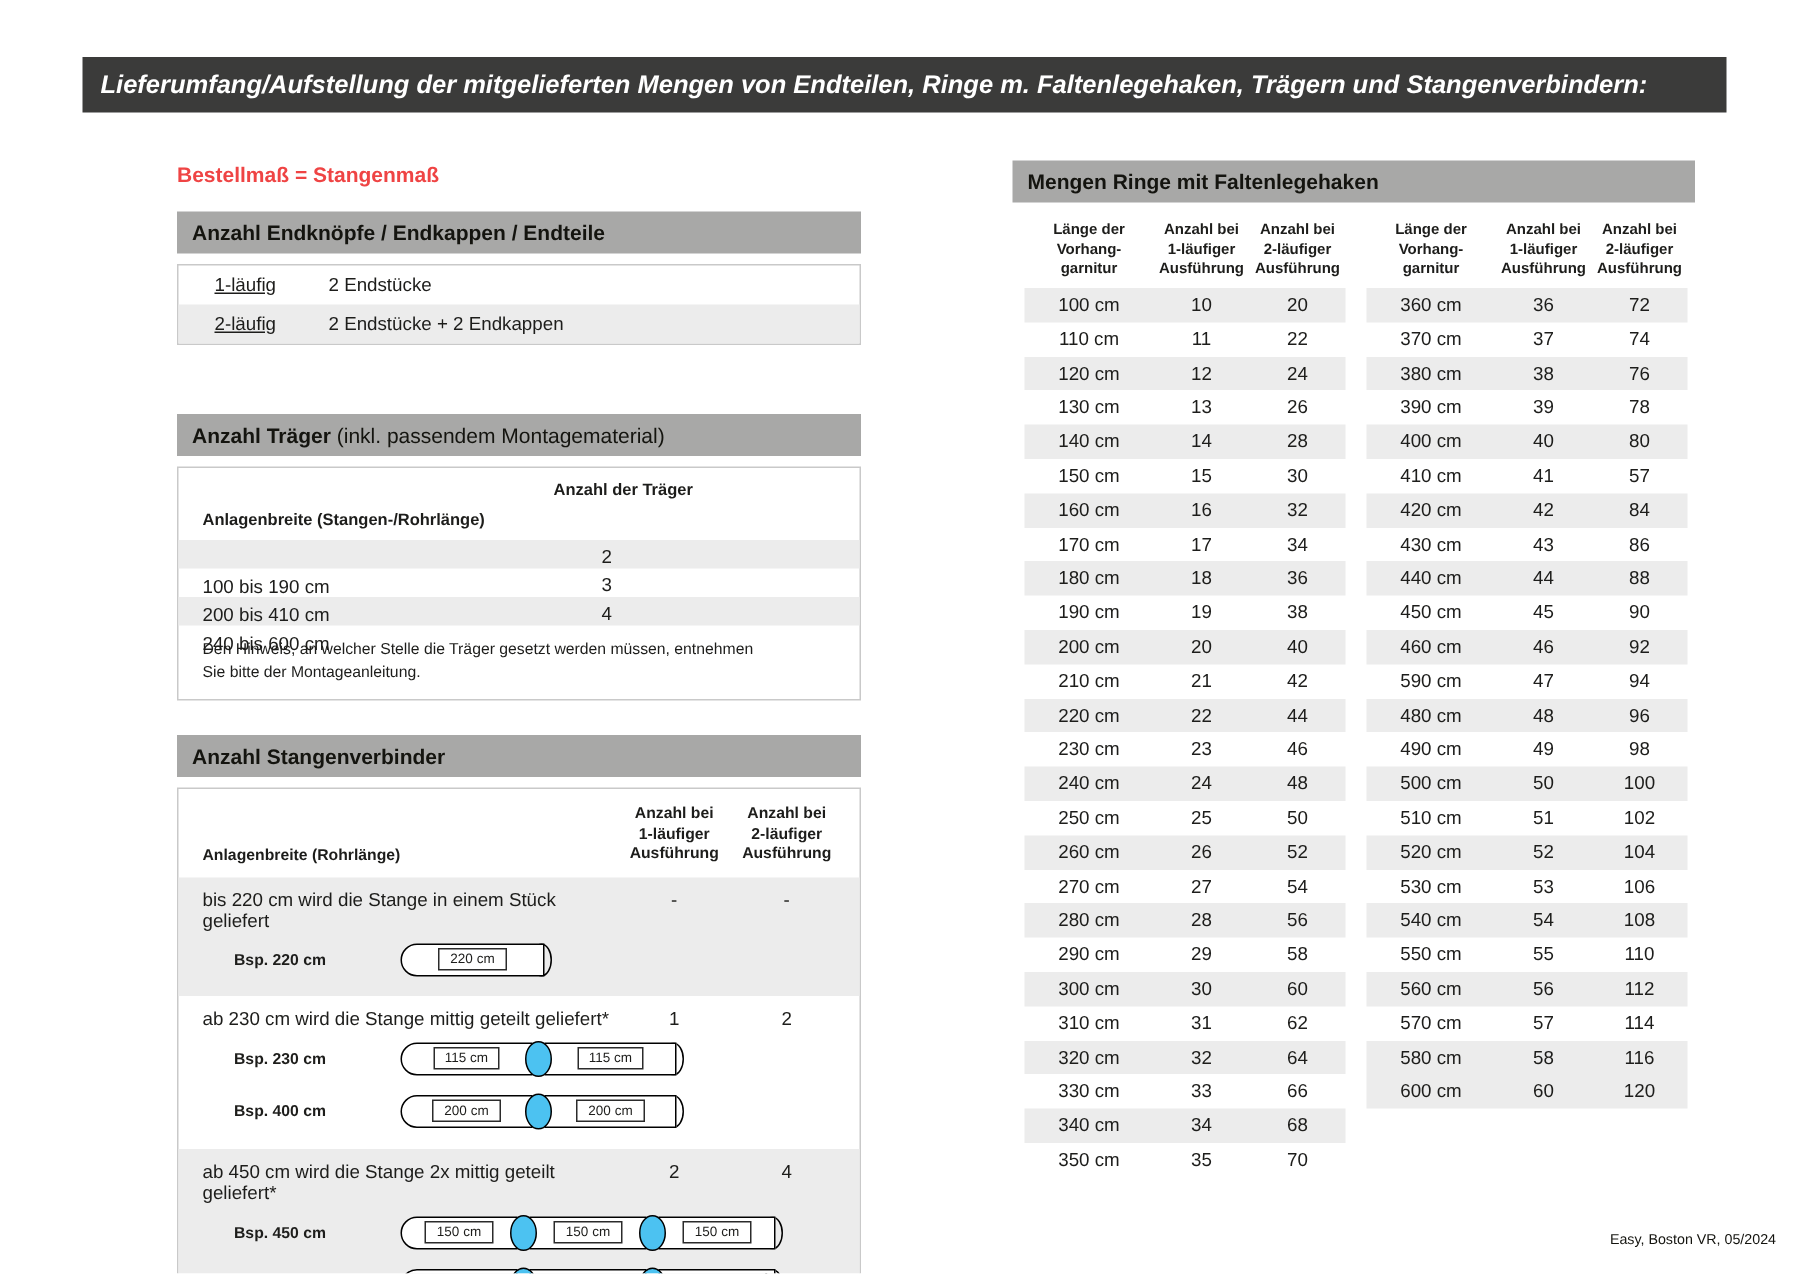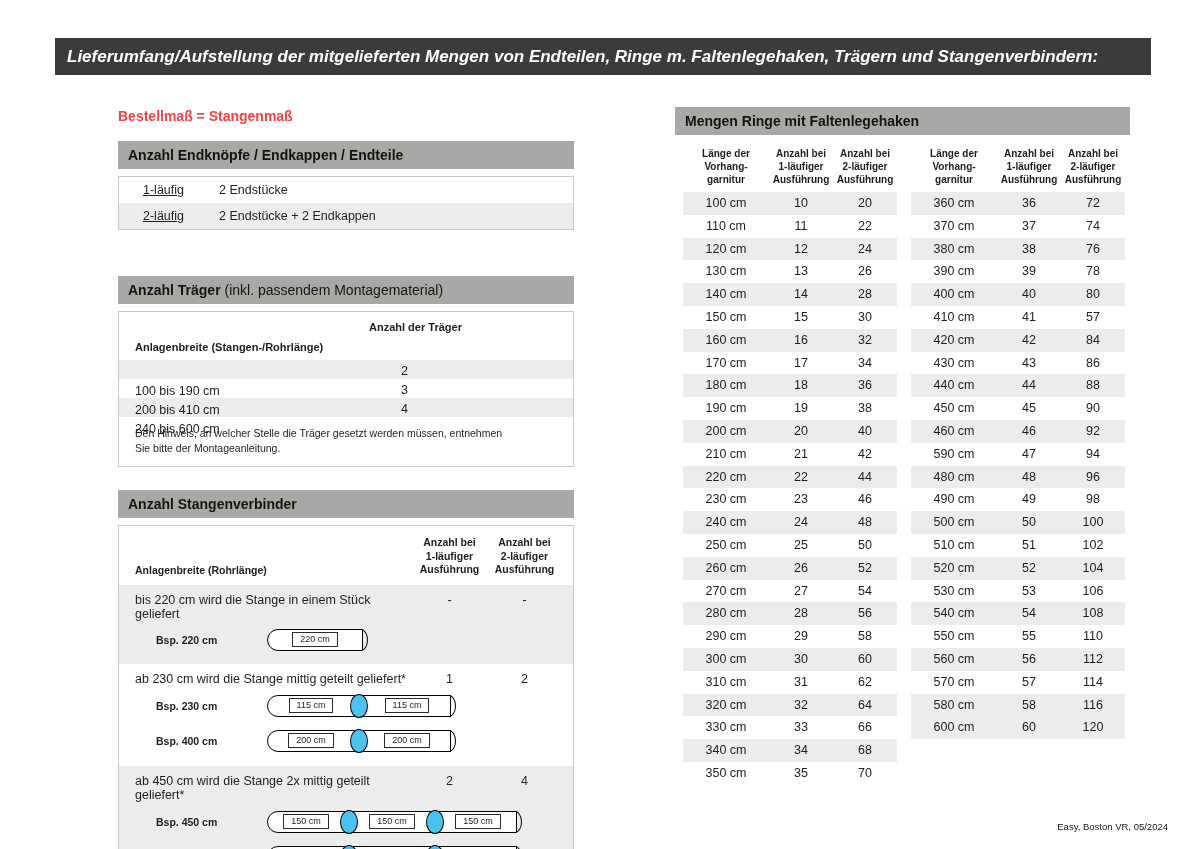--- a/index.html
+++ b/index.html
@@ -38,21 +38,21 @@
   .rod-conn{position:relative;z-index:2;width:18px;height:24px;background:#4cc2f1;border:1.5px solid #000;border-radius:50%;margin:0 -5px;box-sizing:border-box;}
   .rod-end{width:14px;height:22px;border:1.5px solid #000;border-radius:50%;background:transparent;margin-left:-9px;box-sizing:border-box;}
   .ring-tables{display:flex;gap:14px;padding-left:8px;margin-top:12px;}
   .ring-table{flex:0 0 214px;}
   .ring-head{display:flex;font-size:10px;font-weight:bold;text-align:center;margin-bottom:6px;}
   .ring-hcell{flex:1;line-height:1.3;}
   .ring-hcell.c0{flex:0 0 86px;}
   .ring-row{display:flex;height:22.8px;line-height:22.8px;font-size:12.5px;text-align:center;align-items:center;}
   .ring-cell{flex:1;}
   .ring-cell.c0{flex:0 0 86px;}
-  .footer{position:absolute;right:32px;bottom:17px;font-size:9.5px;color:#14140f;}
+  .footer{position:absolute;right:16px;bottom:17px;font-size:9.5px;color:#14140f;}
 </style>
 </head>
 <body>
 
 <div class="page">
 
   <div class="top-bar">
     <span>Lieferumfang/Aufstellung der mitgelieferten Mengen von Endteilen, Ringe m. Faltenlegehaken, Trägern und Stangenverbindern:</span>
   </div>
 

